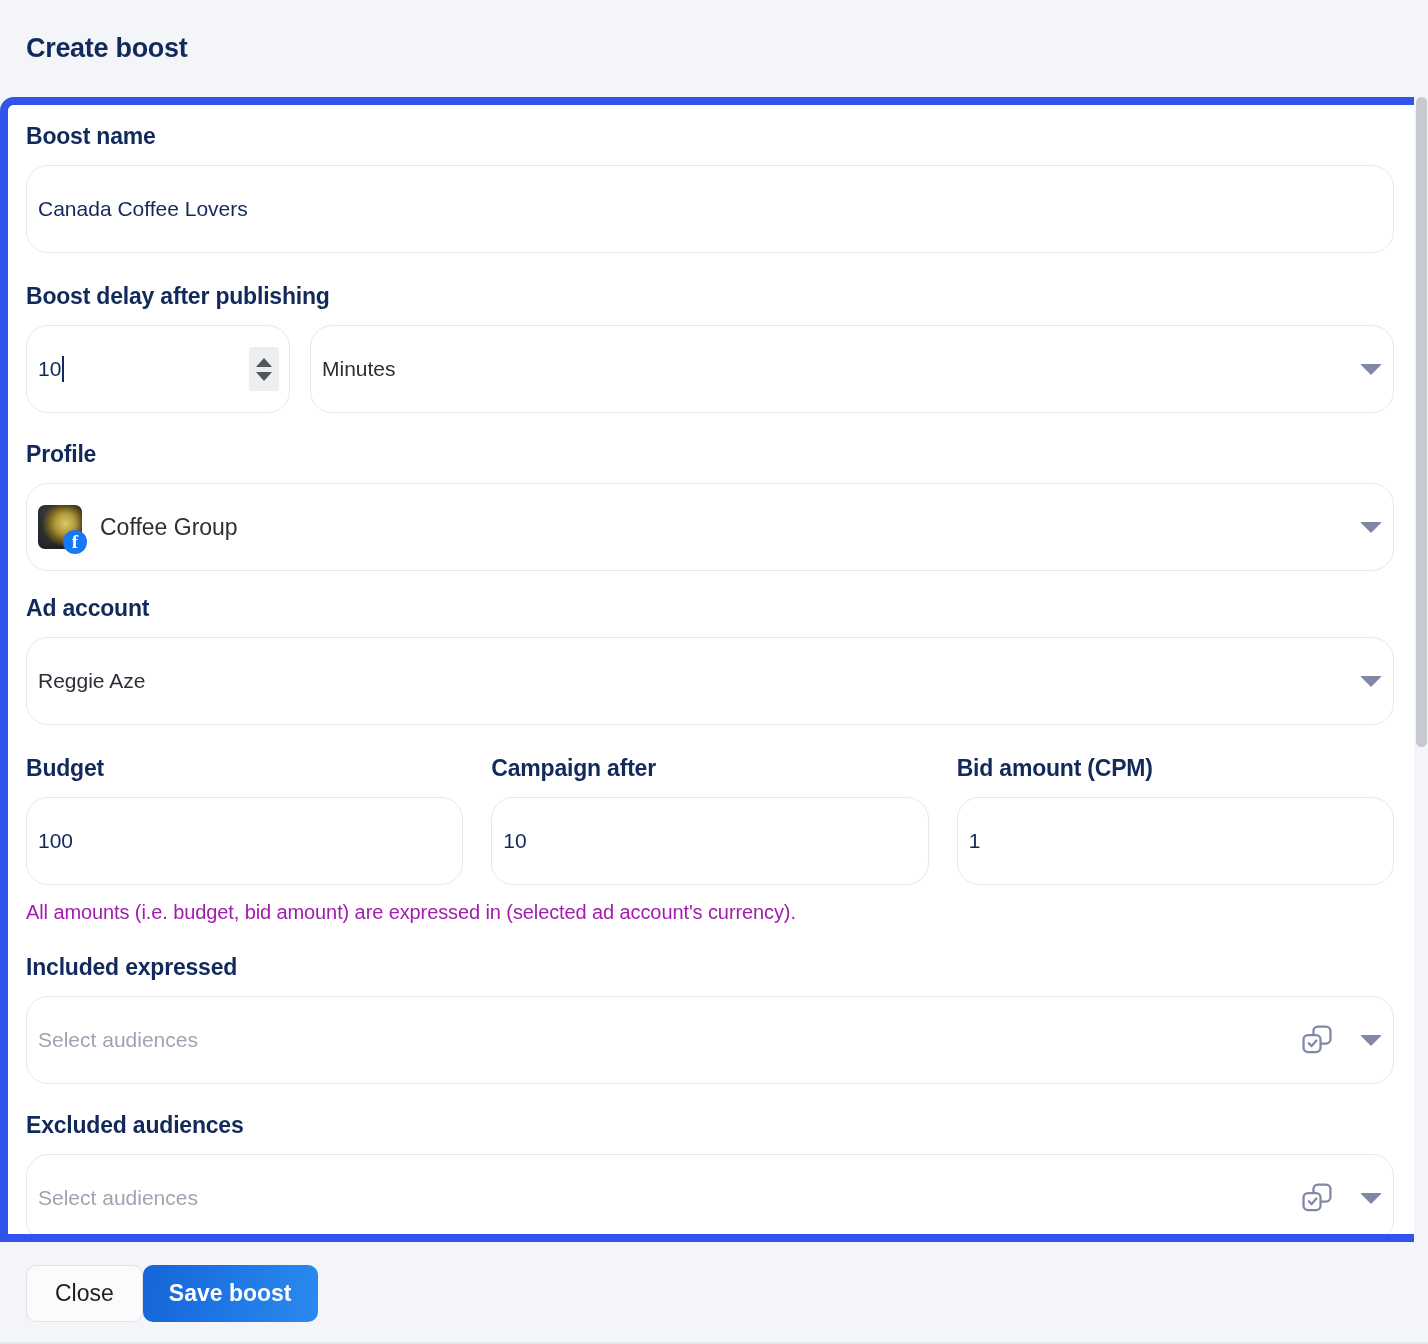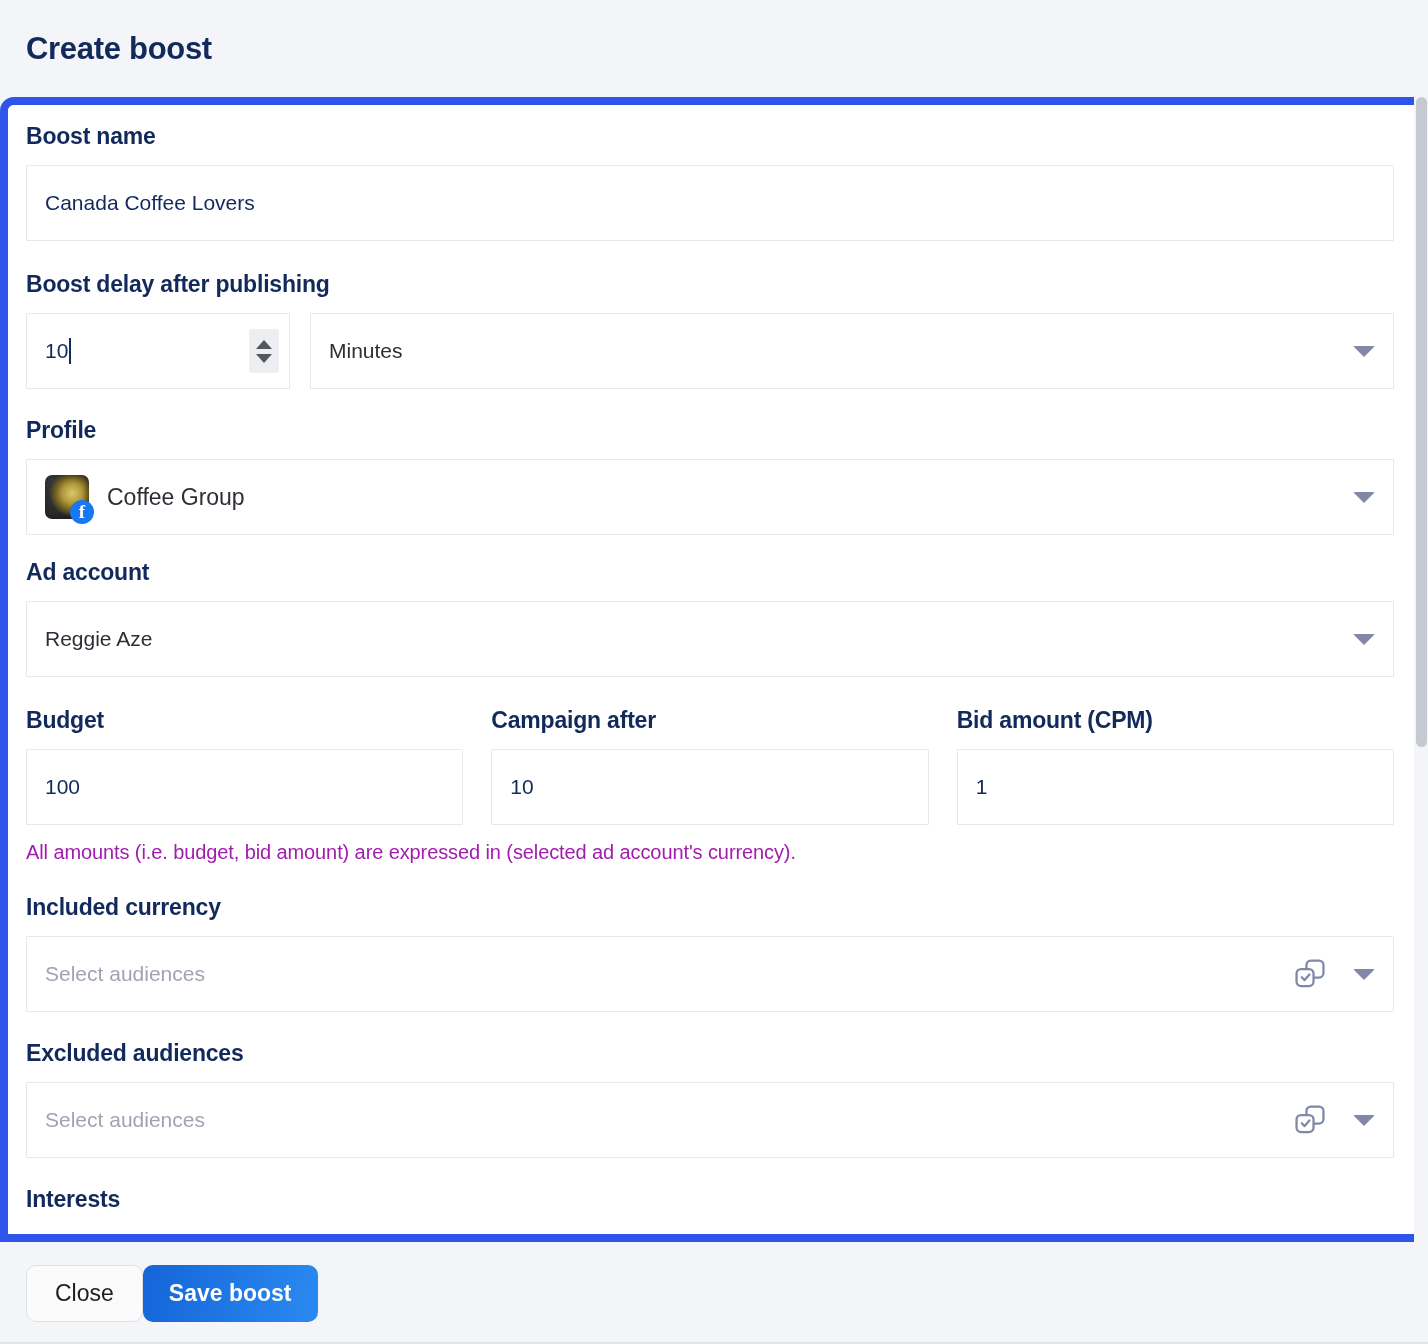--- a/index.html
+++ b/index.html
@@ -29,21 +29,21 @@
   
   .modal-header {
     height: 97px;
     flex: 0 0 97px;
     display: flex;
     align-items: center;
     padding: 0 26px;
     background: #f4f5f8;
   }
   .modal-title {
-    font-size: 31px;
+    font-size: 27px;
     font-weight: 600;
     letter-spacing: -0.3px;
     color: #12295b;
   }
 
   
   .modal-body-wrap {
     position: relative;
     flex: 1 1 auto;
     margin: 0;
@@ -87,27 +87,27 @@
   .field-label {
     font-size: 23px;
     font-weight: 600;
     letter-spacing: -0.2px;
     color: #12295b;
     display: block;
   }
 
   .control {
     width: 100%;
-    height: 76px;
+    height: 88px;
     background: #ffffff;
     border: 1px solid #e6e8ef;
-    border-radius: 1px;
-    display: flex;
-    align-items: center;
-    padding: 0 18px;
+    border-radius: 22px;
+    display: flex;
+    align-items: center;
+    padding: 0 11px;
     font-size: 21px;
     color: #2b2f36;
     font-family: "Liberation Sans", sans-serif;
     position: relative;
   }
   .control.navy { color: #12295b; }
   .control .placeholder { color: #a0a3b1; }
 
   .row-group { margin-bottom: 6px; }
   .label-gap { margin-bottom: 15px; }
@@ -348,21 +348,21 @@
           <label class="field-label label-gap">Bid amount (CPM)</label>
           <div class="control navy">
             <span>1</span>
           </div>
         </div>
       </div>
 
       <p class="helper">All amounts (i.e. budget, bid amount) are expressed in (selected ad account's currency).</p>
 
       <div class="row-group" style="margin-top:30px;">
-        <label class="field-label label-gap">Included currency</label>
+        <label class="field-label label-gap">Included expressed</label>
         <div class="control">
           <span class="placeholder">Select audiences</span>
           <span class="aud-right">
             <svg class="multi-icon" viewBox="0 0 24 24" fill="none" stroke="#8287a8" stroke-width="1.6">
               <rect x="9.5" y="2.5" width="12" height="12" rx="3.2"></rect>
               <rect x="2.5" y="8.5" width="12" height="12" rx="3.2" fill="#ffffff"></rect>
               <path d="M6.2 14.3l2 2 3.4-3.9" stroke-linecap="round" stroke-linejoin="round"></path>
             </svg>
             <span class="chev"></span>
           </span>

